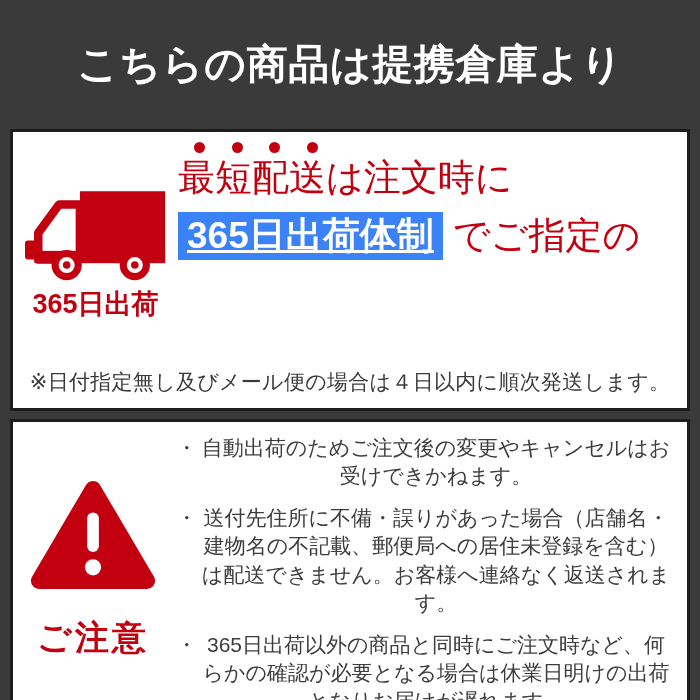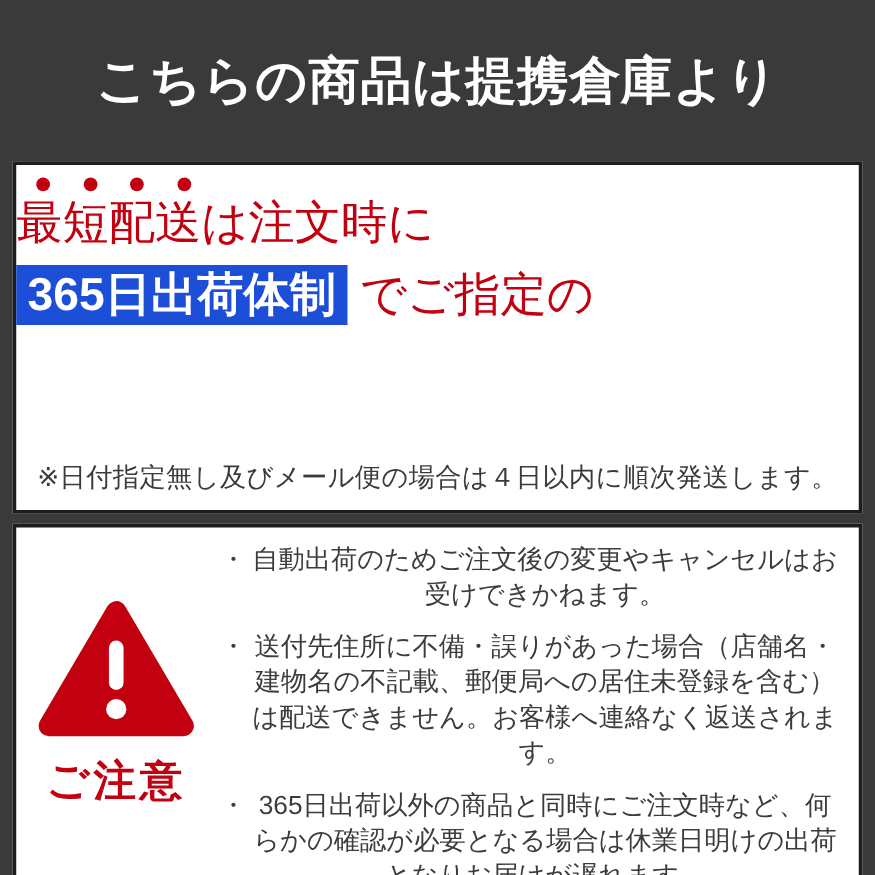--- a/index.html
+++ b/index.html
@@ -35,35 +35,35 @@
     display:flex;width:150px;justify-content:space-around;align-items:center;
     height:14px;margin-left:3px;
   }
   .dot{width:11px;height:11px;border-radius:50%;background:#C2000F;}
   .red-line{
     color:#C2000F;font-weight:normal;font-size:37px;line-height:1.3;
     white-space:nowrap;
   }
   .highlight-row{display:flex;align-items:center;margin-top:9px;white-space:nowrap;}
   .highlight-box{
-    background:#1d4ed8;color:#FFFFFF;font-weight:bold;font-size:37px;
-    padding:4px 9px 4px 9px;line-height:1.1;
+    background:#3b82f6;color:#FFFFFF;font-weight:bold;font-size:37px;
+    padding:4px 9px 4px 9px;line-height:1.1;text-decoration:underline;
   }
   .after-box{color:#C2000F;font-weight:normal;font-size:37px;margin-left:10px;}
   .line3{margin-top:7px;padding-left:3px;}
   .note{
     text-align:center;color:#3A3A3A;font-size:21px;letter-spacing:0.3px;
     padding-bottom:12px;white-space:nowrap;
   }
   .caution-left{
     width:160px;display:flex;flex-direction:column;align-items:center;
     padding-top:56px;flex-shrink:0;
   }
   .caution-label{
-    color:#C2000F;font-weight:bold;font-size:34px;margin-top:12px;
+    color:#C2000F;font-weight:bold;font-size:34px;margin-top:25px;
     letter-spacing:3px;white-space:nowrap;
   }
   .bullet-list{
     flex:1;margin:0;padding:12px 14px 0 24px;
     list-style-type:"・";
     text-align:center;
   }
   .bullet-list li{
     font-size:21px;color:#3C3C3C;line-height:1.34;margin-bottom:14px;
     padding-left:2px;
@@ -73,20 +73,37 @@
 </style>
 </head>
 <body>
 
 <div class="banner">
   <div>こちらの商品は提携倉庫より</div>
 </div>
 
 <div class="panel panel-shipping">
   <div class="ship-row">
+    <div class="ship-left">
+      <span>
+        <svg width="142" height="106" viewBox="0 0 150 112" aria-hidden="true">
+          <rect x="0" y="66" width="13" height="20" rx="3" fill="#C2000F"></rect>
+          <path d="M14,86 V58 L36,28 H58 V86 Z" fill="#FFFFFF" stroke="#C2000F" stroke-width="9" stroke-linejoin="round"></path>
+          <rect x="10" y="77" width="138" height="13" fill="#C2000F"></rect>
+          <rect x="58" y="14" width="90" height="72" fill="#C2000F"></rect>
+          <circle cx="44" cy="92" r="16" fill="#C2000F"></circle>
+          <circle cx="44" cy="92" r="8.5" fill="#FFFFFF"></circle>
+          <circle cx="44" cy="92" r="4" fill="#C2000F"></circle>
+          <circle cx="116" cy="92" r="16" fill="#C2000F"></circle>
+          <circle cx="116" cy="92" r="8.5" fill="#FFFFFF"></circle>
+          <circle cx="116" cy="92" r="4" fill="#C2000F"></circle>
+        </svg>
+      </span>
+      <div class="truck-label">365日出荷</div>
+    </div>
     <div class="ship-right">
       <div class="dots">
         <span class="dot"></span>
         <span class="dot"></span>
         <span class="dot"></span>
         <span class="dot"></span>
       </div>
       <div class="red-line">最短配送は注文時に</div>
       <div class="highlight-row">
         <span class="highlight-box">365日出荷体制</span>

